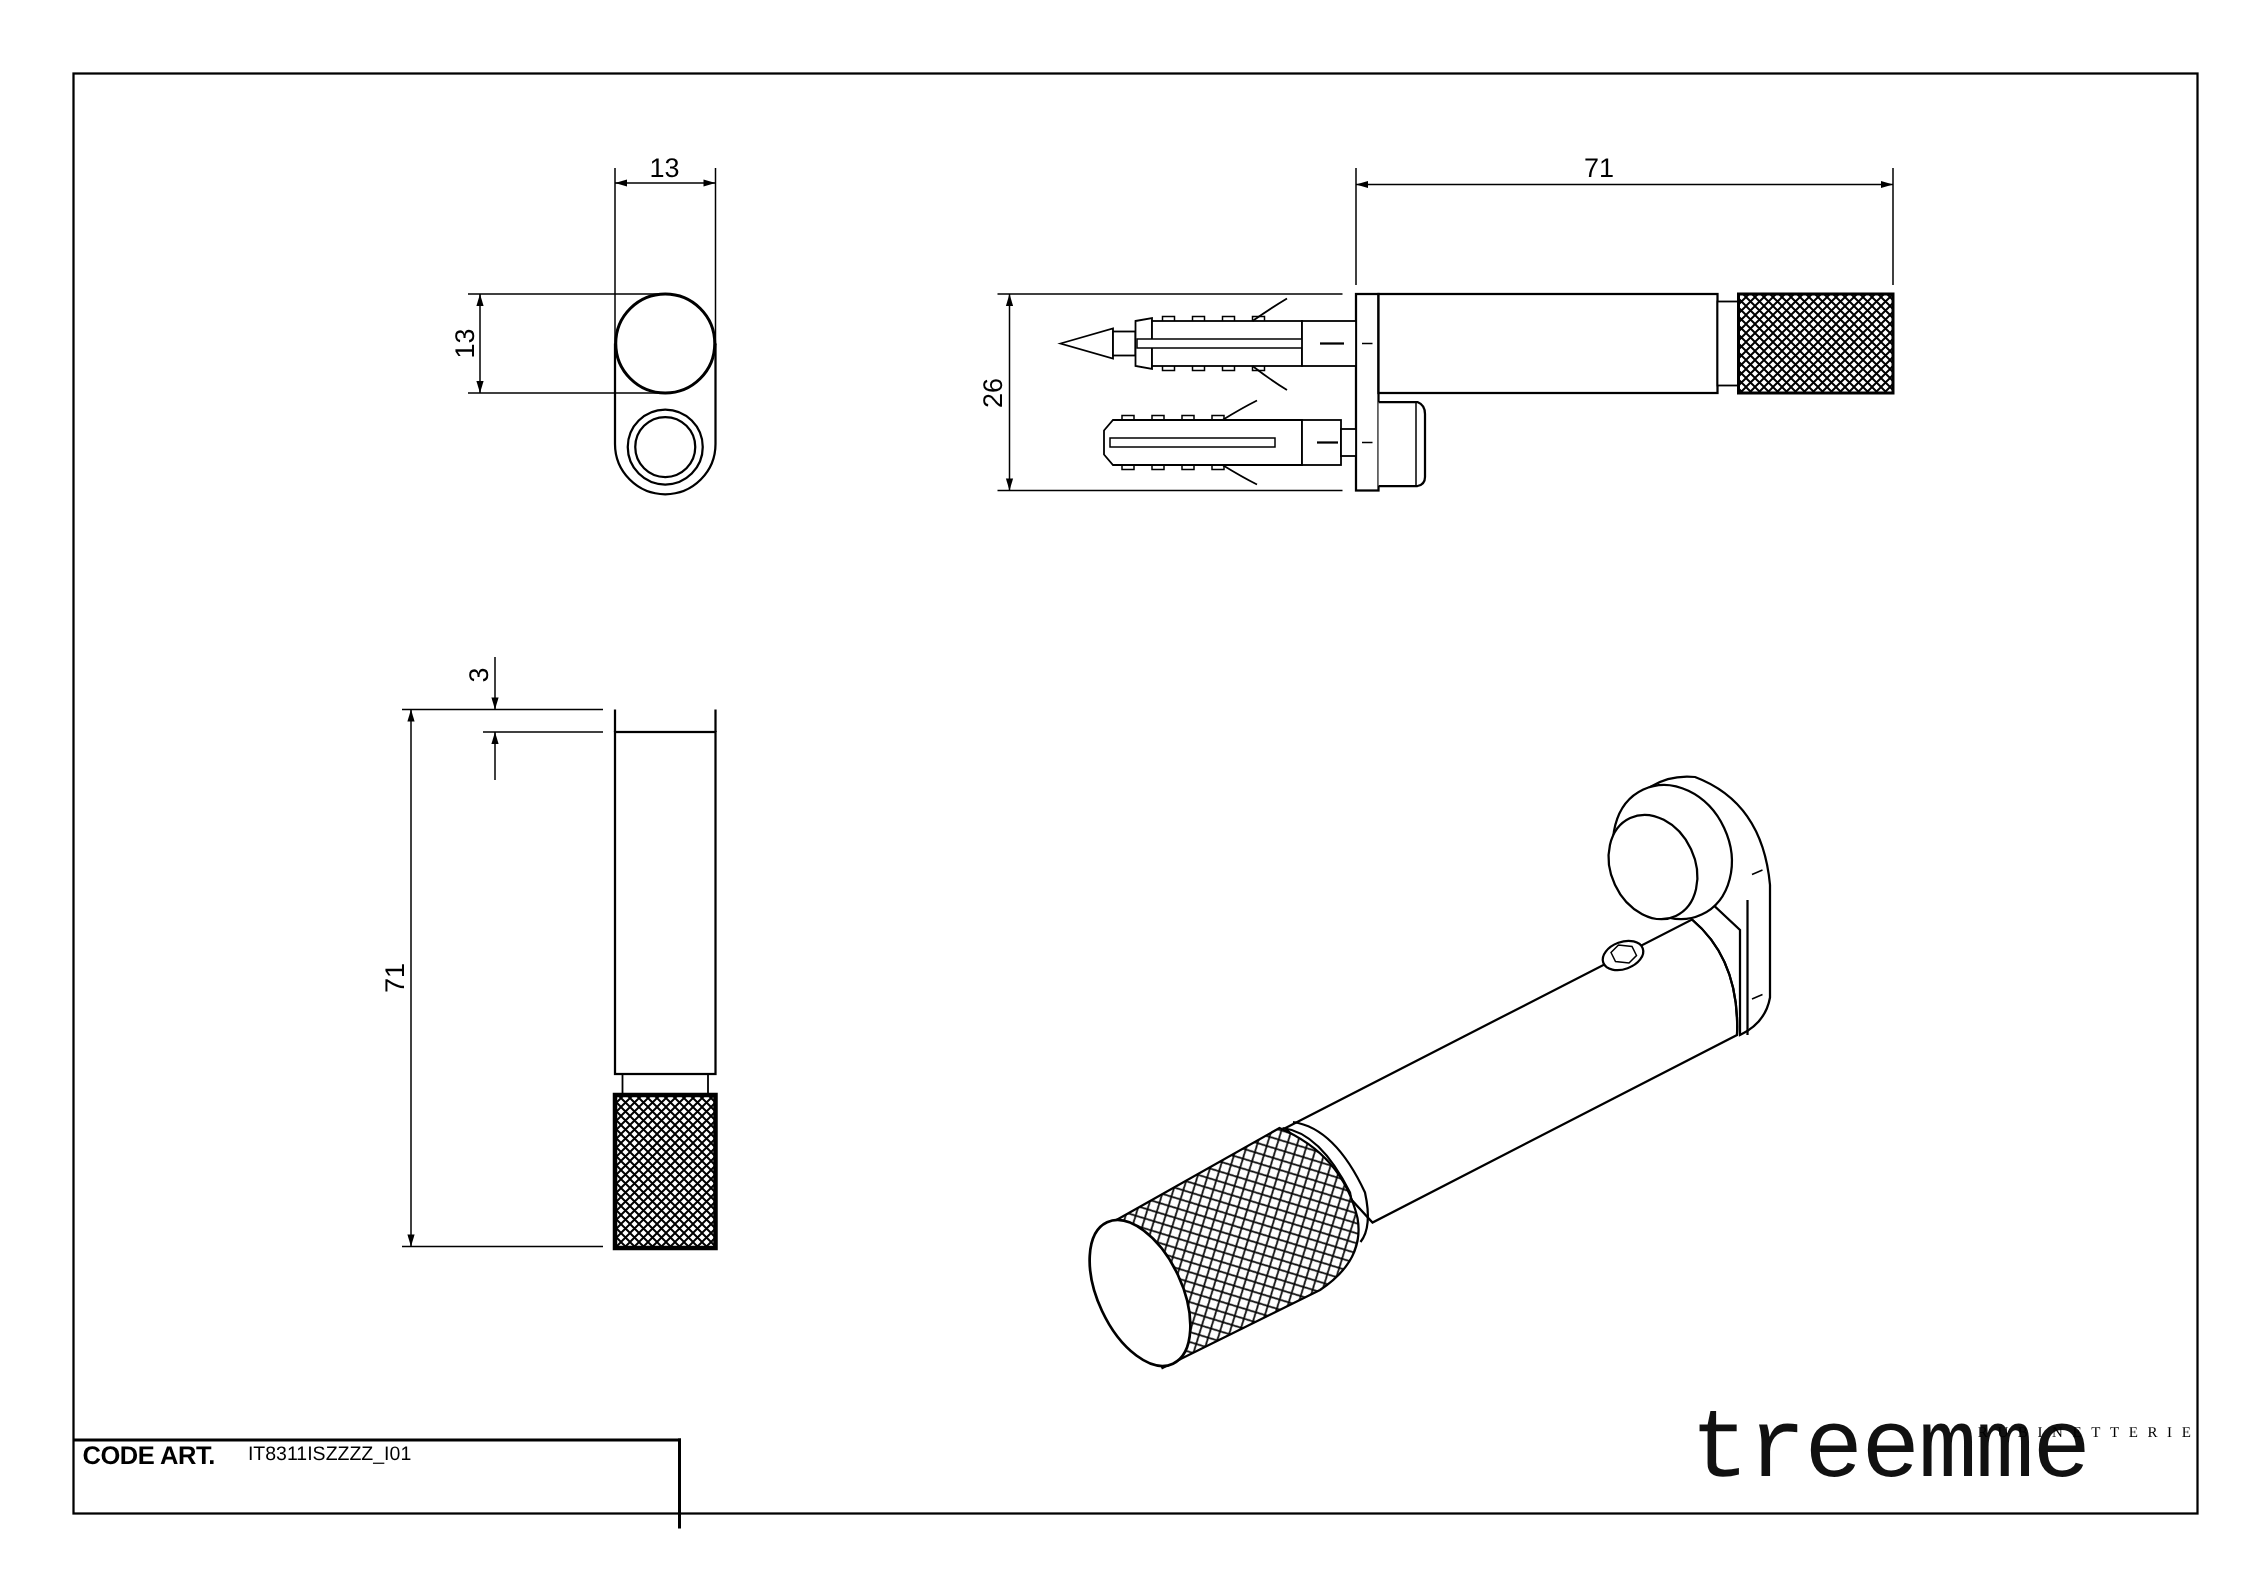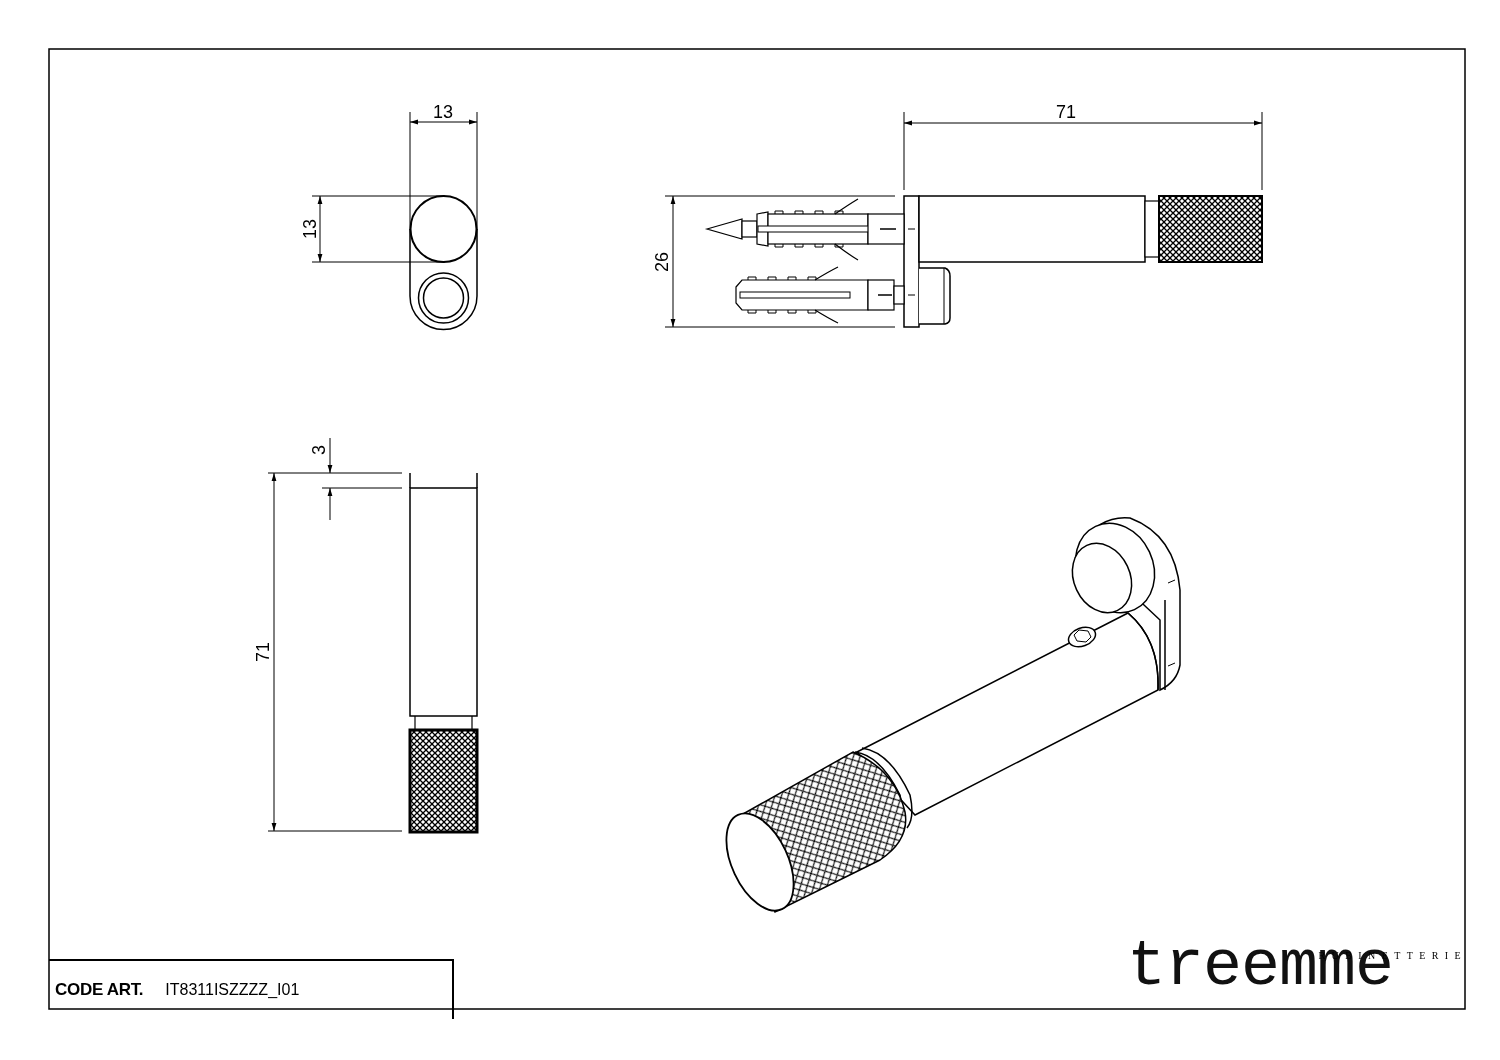--- a/index.html
+++ b/index.html
@@ -1,21 +1,21 @@
 <!DOCTYPE html>
 <html><head>
 <meta charset="utf-8">
 <style>
   html, body { margin: 0; padding: 0; background: #ffffff; }
   body { width: 1500px; height: 1060px; position: relative; overflow: hidden; font-family: "Liberation Sans", sans-serif; }
   #sheet { position: absolute; left: 0; top: 0; width: 1500px; height: 1060px; }
   .dim-text { font-family: "Liberation Sans", sans-serif; font-size: 18px; fill: #000; }
-  .title-block { position: absolute; left: 49px; top: 959px; width: 405px; height: 60px; border-top: 2px solid #000; border-right: 2px solid #000; box-sizing: border-box; display: flex; align-items: center; }
+  .title-block { position: absolute; left: 49px; top: 959px; width: 405px; height: 60px; border-top: 2px solid #000; border-right: 2px solid #000; box-sizing: border-box; display: flex; }
   .code-label { font-family: "Liberation Sans", sans-serif; font-weight: bold; font-size: 17px; margin-left: 6px; letter-spacing: -0.3px; }
-  .code-value { font-family: "Liberation Sans", sans-serif; font-size: 16px; margin-left: 22px; }
+  .code-value { font-family: "Liberation Sans", sans-serif; font-size: 13px; margin-left: 22px; }
   .logo { position: absolute; left: 1125px; top: 945px; width: 342px; height: 64px; }
   .logo-sub { position: absolute; right: 0px; top: 5px; font-family: "Liberation Serif", serif; font-size: 10px; letter-spacing: 6.4px; color: #000; }
   .logo-main { position: absolute; left: 2px; top: -10px; font-family: Liberation Mono, monospace; font-size: 65px; color: #111; letter-spacing: -1px; line-height: 1; }
 </style>
 </head>
 <body>
 
 <svg id="sheet" width="1500" height="1060" viewBox="0 0 1500 1060" xmlns="http://www.w3.org/2000/svg">
   <defs>
     <marker id="arr" viewBox="0 0 10 10" refX="10" refY="5" markerWidth="14" markerHeight="8" orient="auto-start-reverse" markerUnits="userSpaceOnUse">

